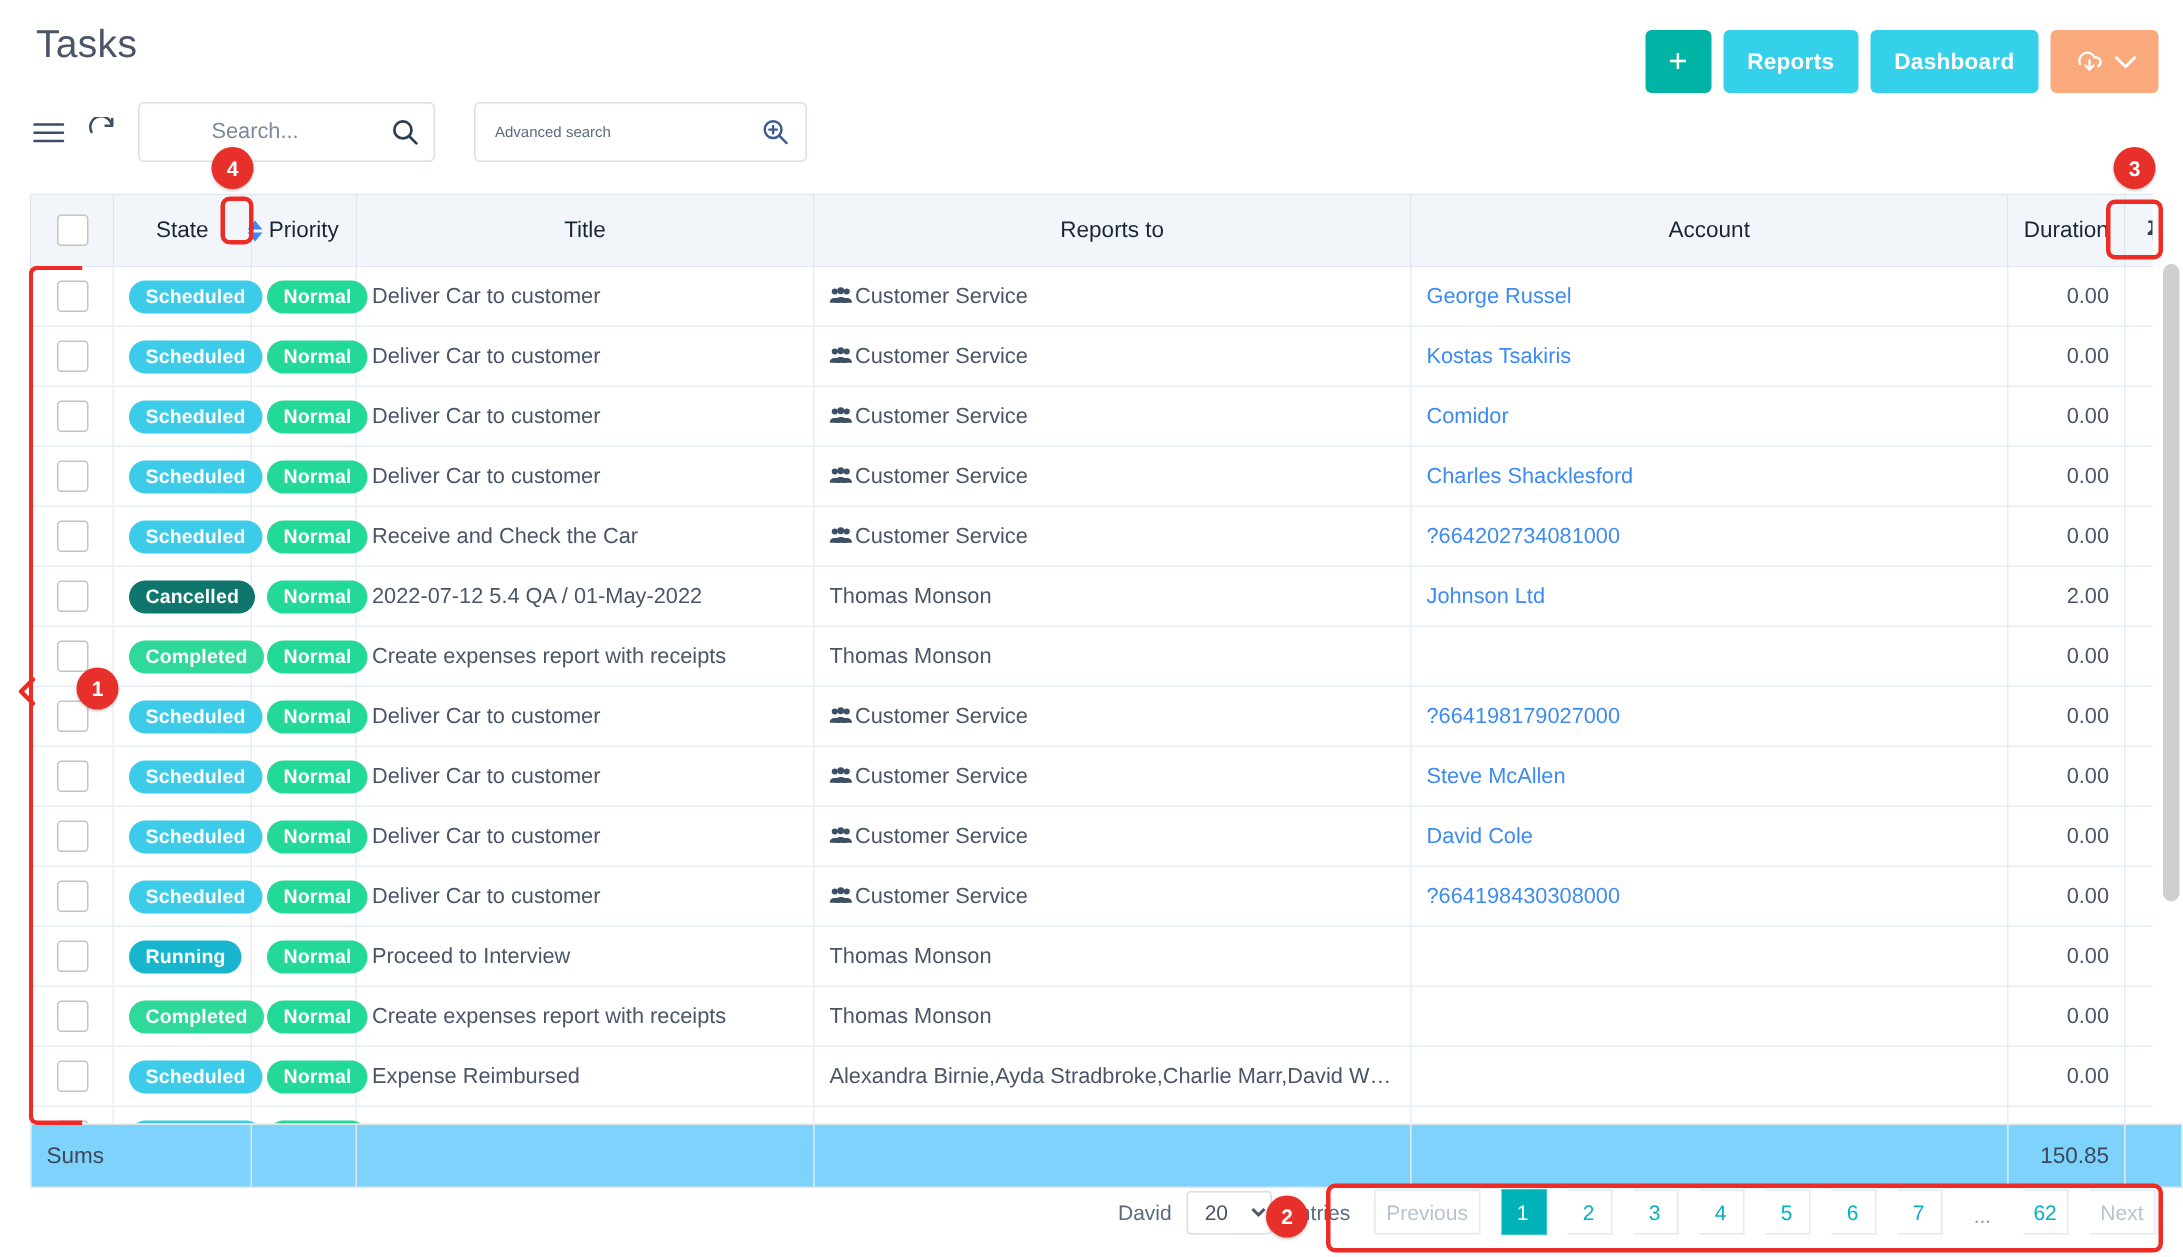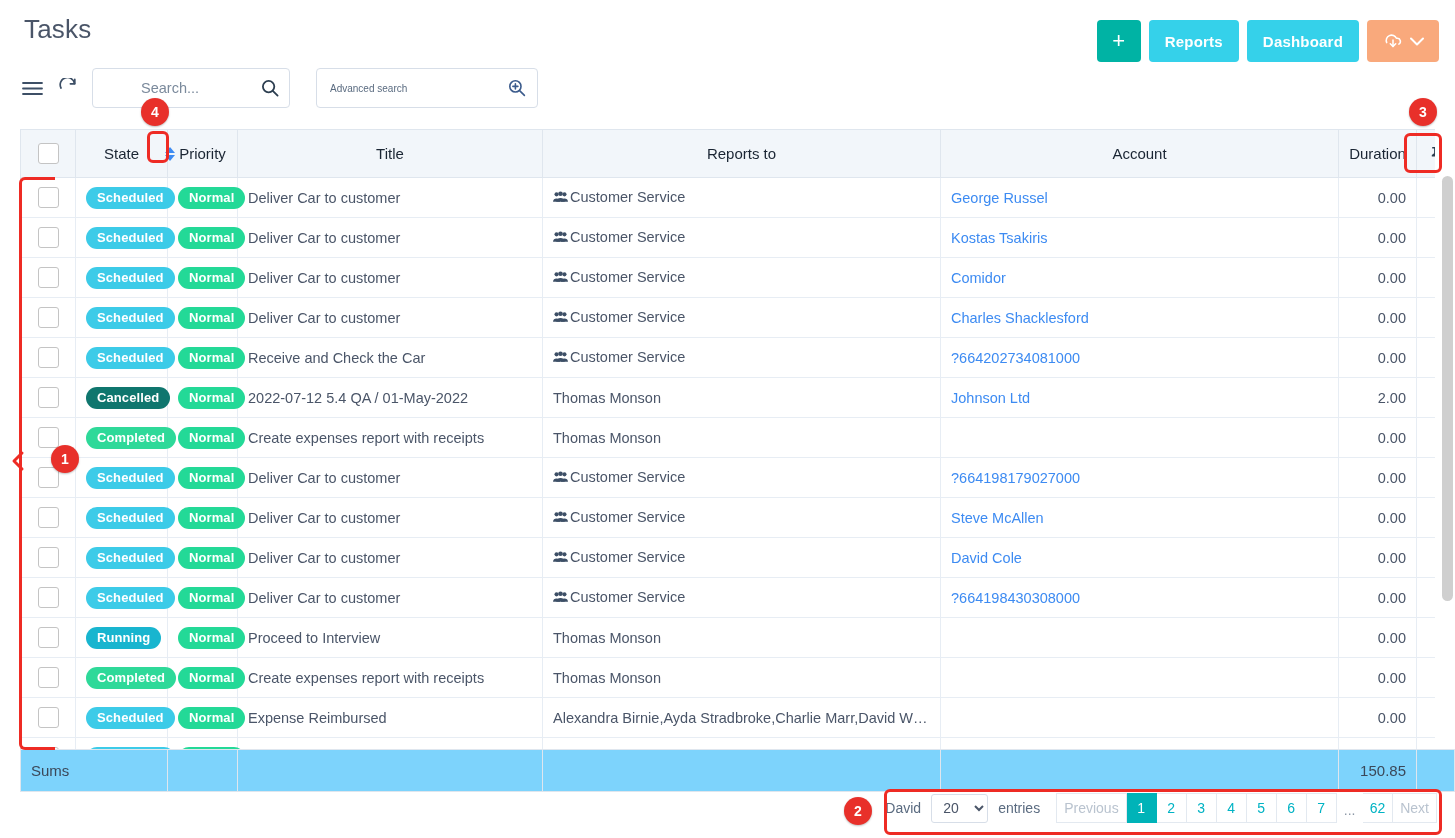--- a/index.html
+++ b/index.html
@@ -117,21 +117,21 @@
 
   
   .pagination-area {
     position:absolute; right:18px; top:793px; display:flex; align-items:center; gap:10px;
     font-size:14px; color:#5a6b80;
   }
   .show-sel {
     height:29px; border:1px solid #d7dee8; border-radius:3px; background:#fff; color:#4a5568;
     font-size:14px; padding:0 4px 0 7px; font-family:"Liberation Sans", sans-serif; cursor:pointer;
   }
-  .pager { display:flex; margin-left:6px; }
+  .pager { display:flex; margin-left:6px;gap:14px; }
   .pg {
     min-width:30px; height:30px; border:1px solid #e3e9f0; border-left-width:0;
     display:flex; align-items:center; justify-content:center; font-size:14px;
     color:#00b3c4; background:#fff; cursor:pointer; padding:0 7px;
   }
   .pg:first-child { border-left-width:1px; }
   .pg.muted { color:#b9c3cf; cursor:default; }
   .pg.active { background:#00b3b8; color:#fff; border-color:#00b3b8; font-weight:400; }
   .pg.dots { border:none; color:#8c98a6; align-items:flex-end; padding-bottom:5px; background:transparent; min-width:26px; }
 

